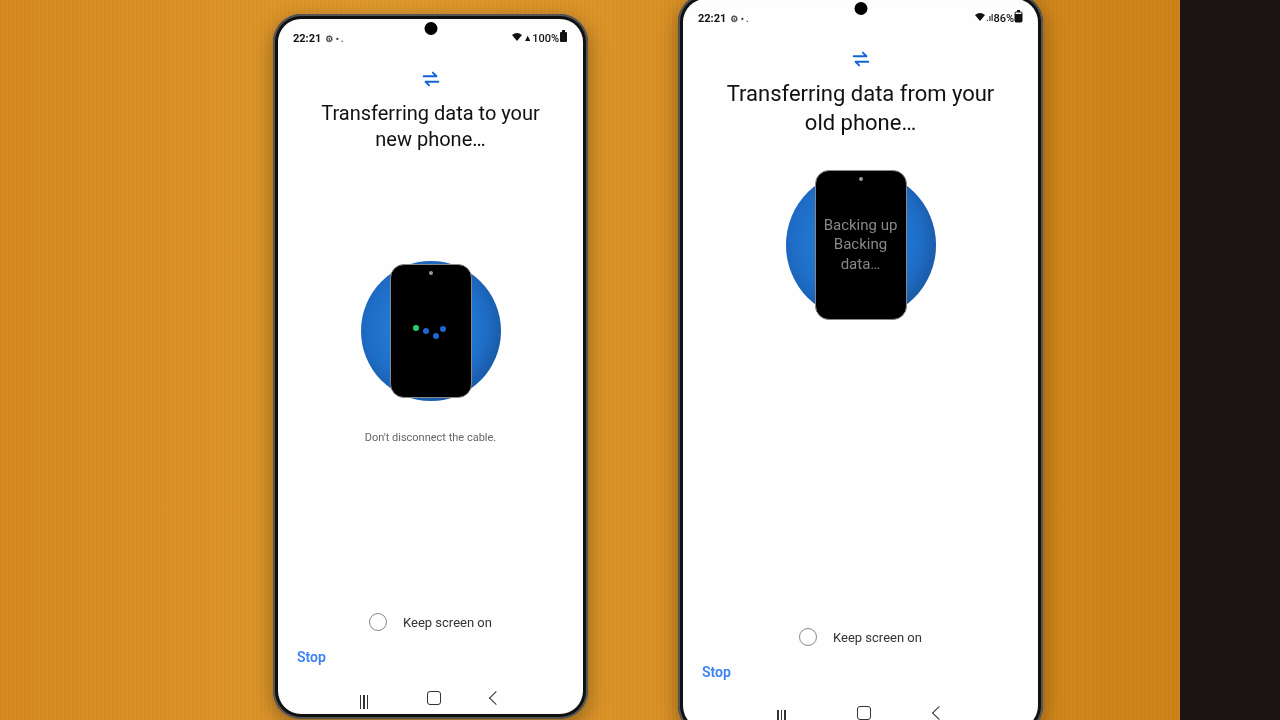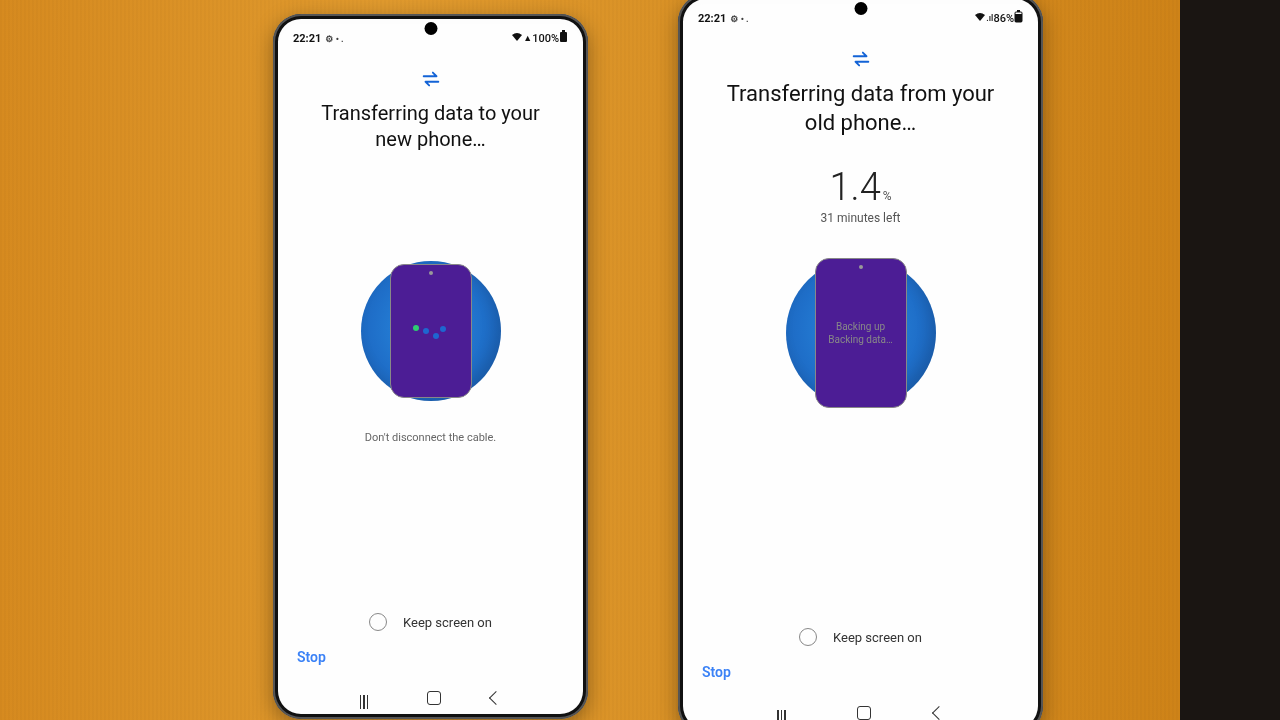--- a/index.html
+++ b/index.html
@@ -113,26 +113,26 @@
     background: radial-gradient(circle at 48% 48%, #2a8de0 0%, #1f6fc9 55%, #1a5aac 100%);
     border-radius:50%;
     transform:translate(-50%,-50%);
     box-shadow: inset -6px -6px 14px rgba(0,0,0,.12);
   }
   .phone.left .blue-circle{ width:140px; height:140px;}
   .mini-phone {
     position:absolute; left:50%; top:50%;
     transform:translate(-50%,-50%);
     width:92px; height:150px;
-    background:#4c1d95;
+    background:#000000;
     border:1.5px solid #888;
     border-radius:14px;
     display:flex; flex-direction:column;
     align-items:center; justify-content:center;
-    font-size:10px; color:#888; text-align:center;
+    font-size:15px; color:#888; text-align:center;
     line-height:1.3;
     padding:0 6px;
     box-sizing:border-box;
   }
   .phone.left .mini-phone{ width:82px; height:134px;}
   .mini-phone::before{
     content:"";
     position:absolute; top:6px; left:50%;
     width:4px;height:4px;border-radius:50%;
     background:#999;
@@ -287,24 +287,20 @@
     </div>
 
     <div class="transfer-icon">
       <svg viewBox="0 0 24 24">
           <path d="M4 9 H18 M18 9 L14 5 M20 15 H6 M6 15 L10 19" stroke="#1363d6" stroke-width="2" fill="none" stroke-linecap="round"></path>
         </svg>
     </div>
 
     <div class="title">Transferring data from your old phone…</div>
 
-    <div class="progress-block">
-      <span class="progress-value">1.4</span><span class="progress-pct">%</span>
-      <div class="progress-sub">31 minutes left</div>
-    </div>
 
     <div class="graphic" style="margin-top:18px">
       <div class="blue-circle"></div>
       <div class="mini-phone">
         <div>Backing up</div>
         <div>Backing data…</div>
       </div>
     </div>
 
     <div class="keep-row">

